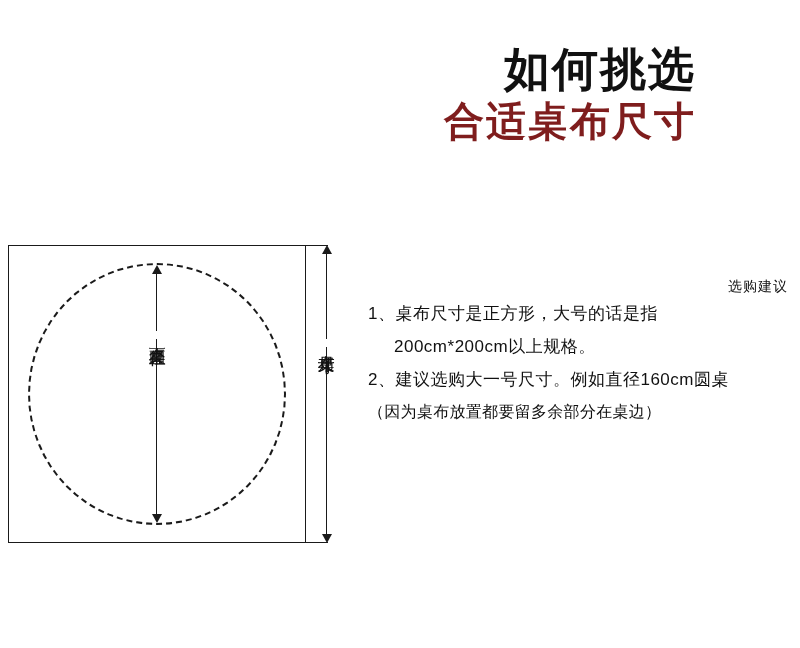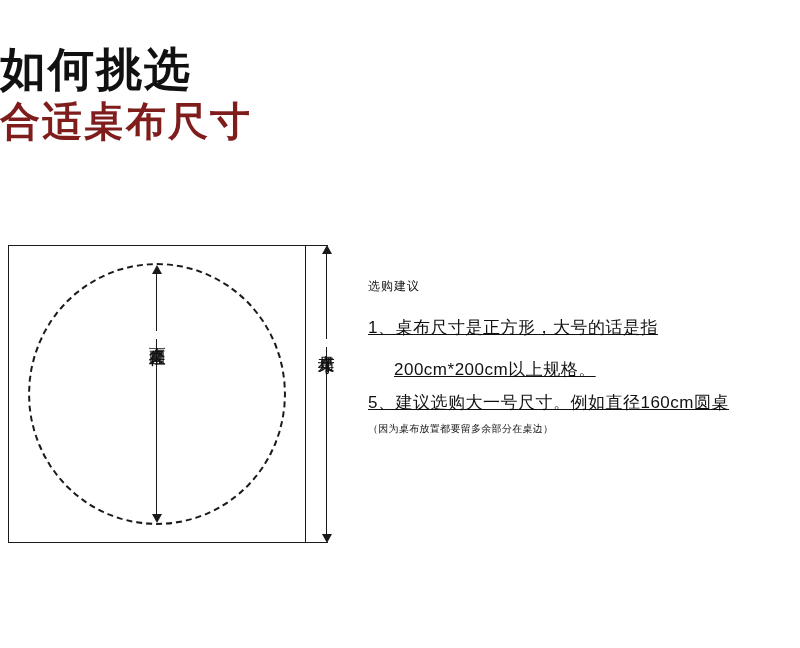--- a/index.html
+++ b/index.html
@@ -15,21 +15,21 @@
     overflow: hidden;
     position: relative;
   }
 
   
   .title-block {
     position: absolute;
     left: 0;
     top: 44px;
     width: 696px;
-    text-align: left;
+    text-align: right;
   }
   .title-line1 {
     font-size: 46px;
     font-weight: bold;
     letter-spacing: 2px;
     line-height: 1.12;
     color: #111111;
   }
   .title-line2 {
     font-size: 40px;
@@ -141,38 +141,37 @@
   }
 
   
   .notes {
     position: absolute;
     left: 368px;
     top: 278px;
     width: 420px;
   }
   .notes-heading {
-    font-size: 12px;
-    color: #111111;
-    margin-bottom: 16px;
+    font-size: 14px;
+    color: #111111;
+    margin-bottom: 1px;
     letter-spacing: 1px;
+    text-align: right;
   }
   .note-item {
     font-size: 17px;
     line-height: 1.95;
     letter-spacing: 0.5px;
     color: #111111;
-    text-decoration: underline;
   }
   .note-indent {
     padding-left: 26px;
-    margin-top: 9px;
   }
   .note-paren {
-    font-size: 10px;
+    font-size: 16px;
     line-height: 1.95;
     letter-spacing: 0.3px;
     color: #111111;
   }
 </style>
 </head>
 <body>
 
 <div class="title-block">
   <div class="title-line1">如何挑选</div>
@@ -200,16 +199,16 @@
   </div>
   <div class="vlabel vlabel-outer">桌布尺寸</div>
 </div>
 
 <div class="notes">
   <div class="notes-heading">选购建议</div>
 
   <div class="note-item">1、桌布尺寸是正方形，大号的话是指</div>
   <div class="note-item note-indent">200cm*200cm以上规格。</div>
 
-  <div class="note-item">5、建议选购大一号尺寸。例如直径160cm圆桌</div>
+  <div class="note-item">2、建议选购大一号尺寸。例如直径160cm圆桌</div>
 
   <div class="note-paren">（因为桌布放置都要留多余部分在桌边）</div>
 </div>
 
 </body></html>

